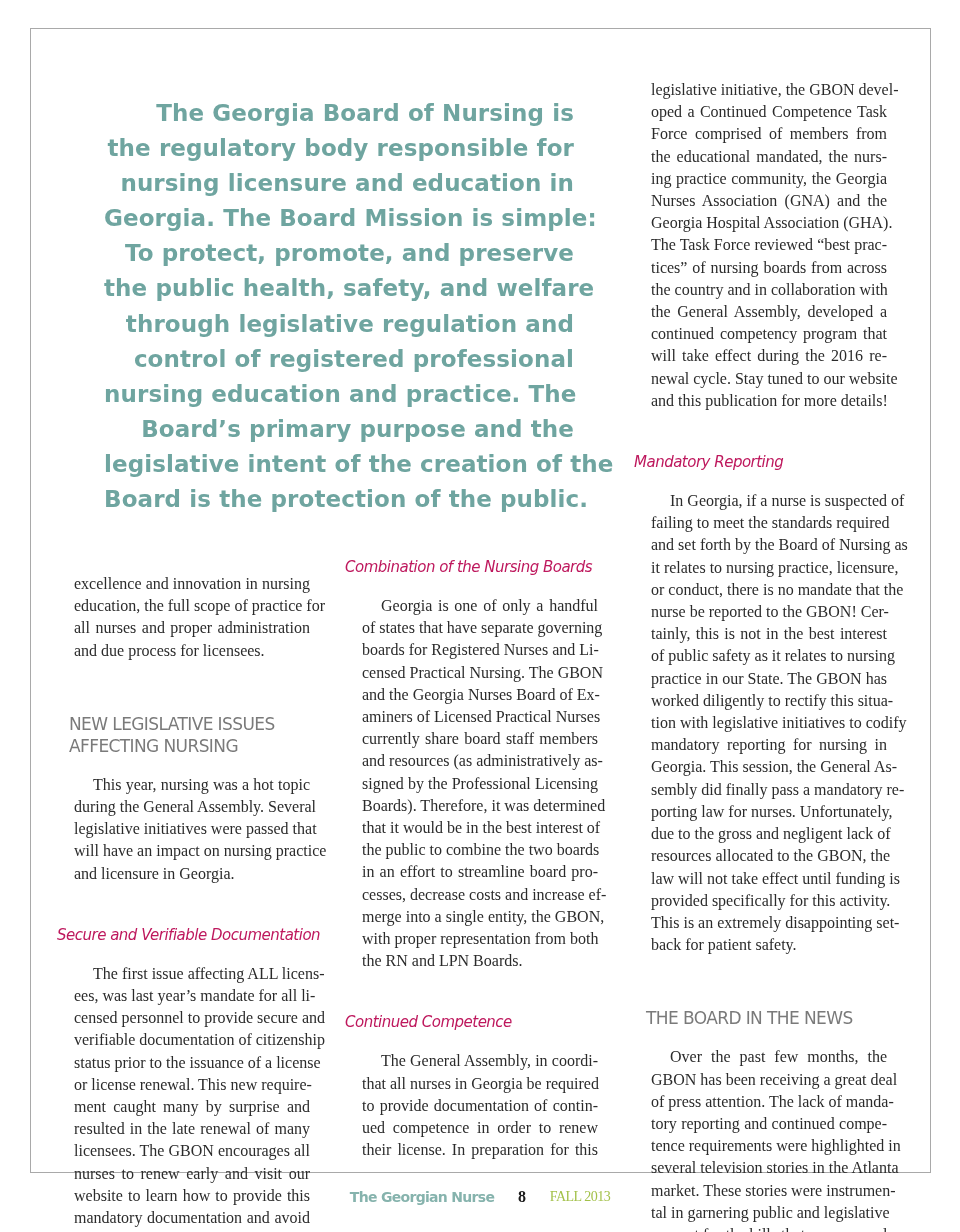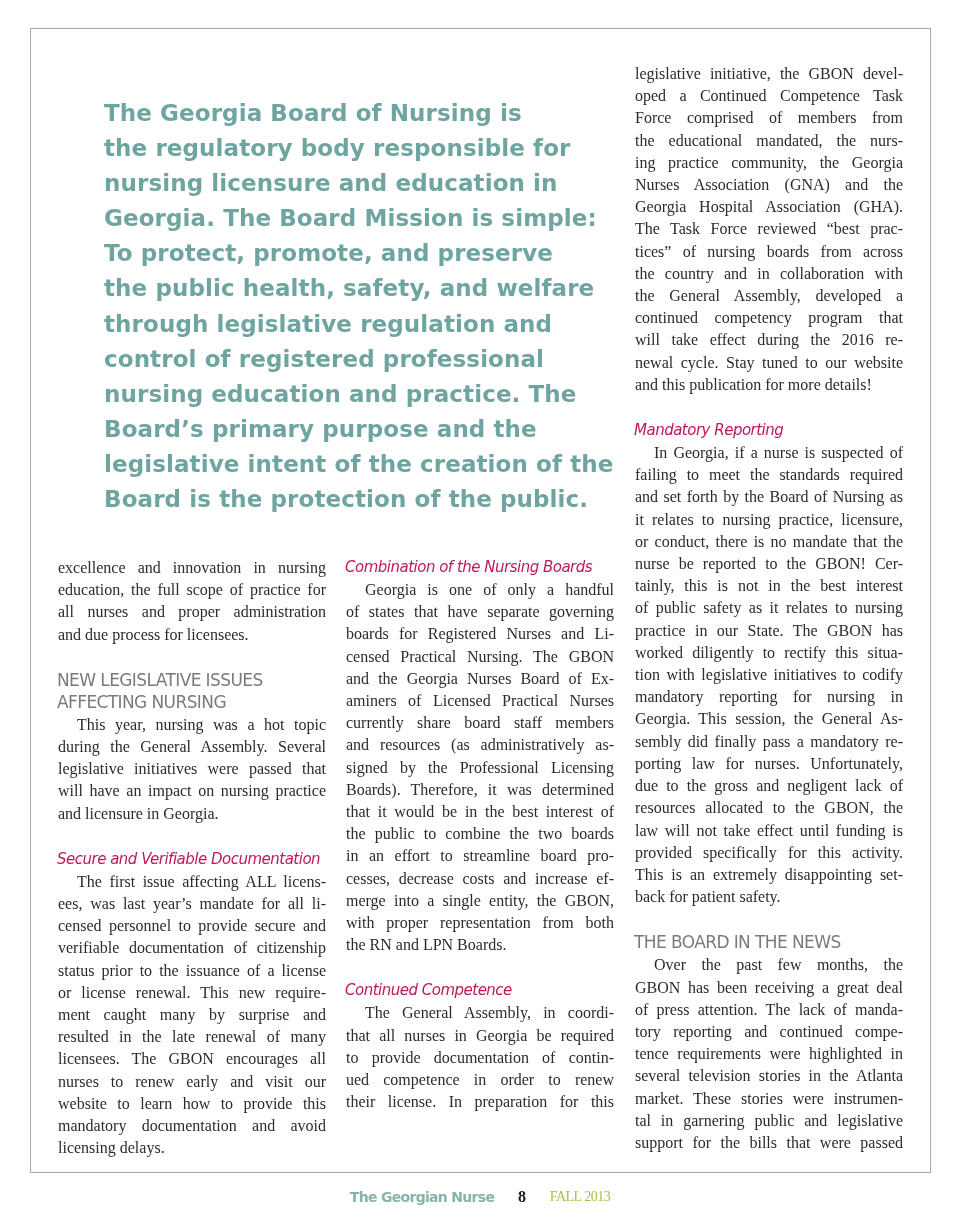--- a/index.html
+++ b/index.html
@@ -1,32 +1,32 @@
 <!DOCTYPE html>
 <html><head>
 <meta charset="utf-8">
 <style>
   html, body { margin:0; padding:0; }
   body { width:960px; height:1232px; background:#ffffff; position:relative; overflow:hidden; }
   .frame { position:absolute; left:30px; top:28px; width:901px; height:1145px; border:1px solid #a9a9a9; box-sizing:border-box; }
   .pullquote { position:absolute; left:104px; top:96px; width:470px; margin:0;
     font-family:"DejaVu Sans", sans-serif; font-weight:bold; font-size:23px; line-height:35.1px;
-    color:#6fa5a0; letter-spacing:0.1px; }
+    color:#6fa5a0; letter-spacing:0.1px;text-align:right; }
   .pullquote .ln { display:block; white-space:nowrap; }
   .col { position:absolute; width:270px; font-family:"Liberation Serif", serif; font-size:16px;
     line-height:22.2px; color:#2b2b2b; }
-  .col p { margin:1px; text-align:justify; }
+  .col p { margin:17px; text-align:justify; }
   .col .ln { display:block; text-align:justify; text-align-last:justify; white-space:nowrap; }
   .col .ln.last { text-align-last:left; }
   .col .ind { text-indent:19px; }
   .col1 { left:57px; top:556px; }
   .col2 { left:345px; top:556px; }
   .col3 { left:634px; top:62px; }
   .h-caps { font-family:"DejaVu Sans", sans-serif; font-size:17px; line-height:22px; color:#7a7a7a;
-    letter-spacing:-0.6px; margin:0; font-weight:normal; }
+    letter-spacing:-0.6px; margin:12px; font-weight:normal; }
   .h-ital { font-family:"DejaVu Sans", sans-serif; font-style:italic; font-size:15px; line-height:22px;
     color:#be185d; letter-spacing:-0.5px; margin:0; font-weight:normal; white-space:nowrap; }
   .gap { height:22px; }
   .footer { position:absolute; top:1187px; left:0; width:960px; text-align:center; font-size:15px; }
   .footer span { display:inline-block; vertical-align:middle; }
   .f-title { font-family:"DejaVu Sans", sans-serif; color:#86b3ad; letter-spacing:-0.7px; font-size:14px;font-weight:bold; }
   .f-page { font-family:"Liberation Serif", serif; font-weight:bold; color:#1a1a1a; margin:0 20px; font-size:16px; }
   .f-issue { font-family:Liberation Serif, serif; color:#a3c14a; letter-spacing:-0.5px; font-size:14px; }
 </style>
 </head>

